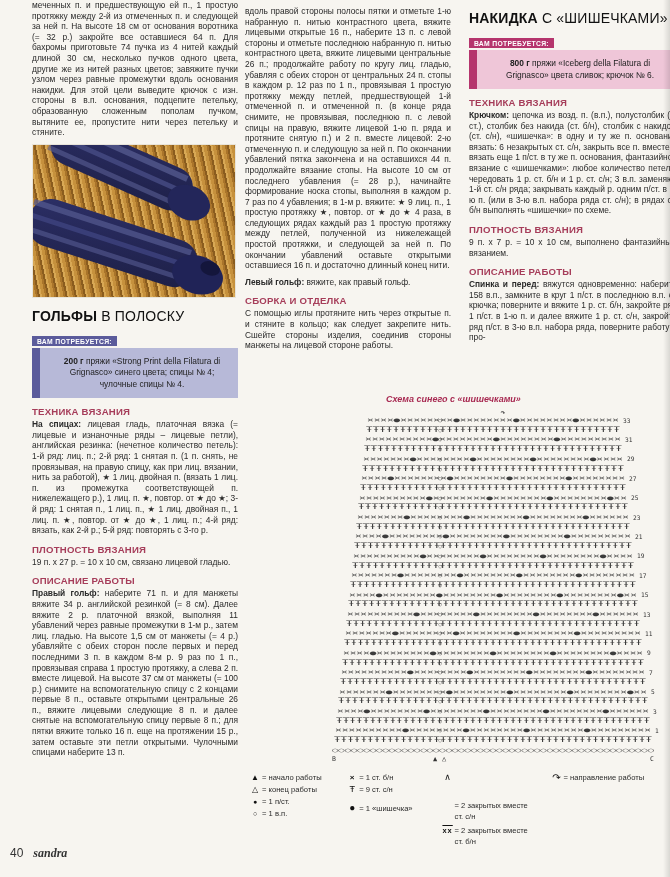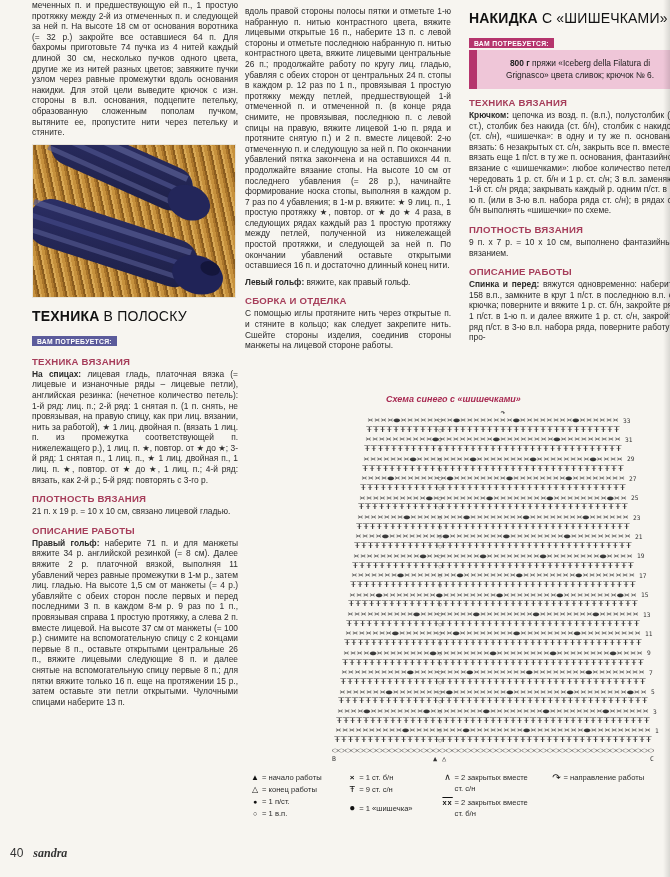--- a/index.html
+++ b/index.html
@@ -79,31 +79,32 @@
           <rect x="-10" y="84" width="175" height="48" rx="22" fill="url(#sockg)"></rect>
           <rect x="-10" y="90" width="165" height="6" fill="#565b92" opacity=".7"></rect>
           <rect x="-10" y="104" width="170" height="5" fill="#3f4480" opacity=".8"></rect>
           <rect x="-10" y="118" width="175" height="5" fill="#565b92" opacity=".6"></rect>
           <ellipse cx="168" cy="112" rx="26" ry="19" fill="#202357"></ellipse>
           <ellipse cx="178" cy="102" rx="10" ry="7" fill="#14163c"></ellipse>
         </g>
       </svg>
     </div>
 
-    <div class="big-title"><b>ТЕХНИКА</b><span> В ПОЛОСКУ</span></div>
+    <div class="big-title"><b>ГОЛЬФЫ</b><span> В ПОЛОСКУ</span></div>
 
     <div class="mat-box blue">
       <div class="mat-tab">ВАМ ПОТРЕБУЕТСЯ:</div>
+      <div class="mat-body"><span class="lead">200 г</span><span> пряжи «Strong Print della Filatura di Grignasco» синего цвета; спицы № 4; чулочные спицы № 4.</span></div>
     </div>
 
     <div class="sec-h">ТЕХНИКА ВЯЗАНИЯ</div>
     <p class="body-text"><span class="lead">На спицах:</span><span> лицевая гладь, платочная вязка (= лицевые и изнаночные ряды – лицевые петли), английская резинка: (нечетное количество петель): 1-й ряд: лиц. п.; 2-й ряд: 1 снятая п. (1 п. снять, не провязывая, на правую спицу, как при лиц. вязании, нить за работой), ★ 1 лиц. двойная п. (вязать 1 лиц. п. из промежутка соответствующей п. нижележащего р.), 1 лиц. п. ★, повтор. от ★ до ★; 3-й ряд: 1 снятая п., 1 лиц. п., ★ 1 лиц. двойная п., 1 лиц. п. ★, повтор. от ★ до ★, 1 лиц. п.; 4-й ряд: вязать, как 2-й р.; 5-й ряд: повторять с 3-го р.</span></p>
 
     <div class="sec-h">ПЛОТНОСТЬ ВЯЗАНИЯ</div>
-    <p class="body-text">21 п. х 19 р. = 10 х 10 см, связано лицевой гладью.</p>
+    <p class="body-text">19 п. х 27 р. = 10 х 10 см, связано лицевой гладью.</p>
 
     <div class="sec-h">ОПИСАНИЕ РАБОТЫ</div>
     <p class="body-text"><span class="lead">Правый гольф:</span><span> наберите 71 п. и для манжеты вяжите 34 р. английской резинкой (= 8 см). Далее вяжите 2 р. платочной вязкой, выполняя 11 убавлений через равные промежутки в 1-м р., затем лиц. гладью. На высоте 1,5 см от манжеты (= 4 р.) убавляйте с обеих сторон после первых и перед последними 3 п. в каждом 8-м р. 9 раз по 1 п., провязывая справа 1 простую протяжку, а слева 2 п. вместе лицевой. На высоте 37 см от манжеты (= 100 р.) снимите на вспомогательную спицу с 2 концами первые 8 п., оставьте открытыми центральные 26 п., вяжите лицевыми следующие 8 п. и далее снятые на вспомогательную спицу первые 8 п.; для пятки вяжите только 16 п. еще на протяжении 15 р., затем оставьте эти петли открытыми. Чулочными спицами наберите 13 п.</span></p>
   </div>
 
   <div class="col" style="left:245px;top:6px;width:206px;">
     <p class="body-text">вдоль правой стороны полосы пятки и отметьте 1-ю набранную п. нитью контрастного цвета, вяжите лицевыми открытые 16 п., наберите 13 п. с левой стороны и отметьте последнюю набранную п. нитью контрастного цвета, вяжите лицевыми центральные 26 п.; продолжайте работу по кругу лиц. гладью, убавляя с обеих сторон от центральных 24 п. стопы в каждом р. 12 раз по 1 п., провязывая 1 простую протяжку между петлей, предшествующей 1-й отмеченной п. и отмеченной п. (в конце ряда снимите, не провязывая, последнюю п. с левой спицы на правую, вяжите лицевой 1-ю п. ряда и протяните снятую п.) и 2 п. вместе лицевой: 2-ю отмеченную п. и следующую за ней п. По окончании убавлений пятка закончена и на оставшихся 44 п. продолжайте вязание стопы. На высоте 10 см от последнего убавления (= 28 р.), начинайте формирование носка стопы, выполняя в каждом р. 7 раз по 4 убавления; в 1-м р. вяжите: ★ 9 лиц. п., 1 простую протяжку ★, повтор. от ★ до ★ 4 раза, в следующих рядах каждый раз 1 простую протяжку между петлей, полученной из нижележащей простой протяжки, и следующей за ней п. По окончании убавлений оставьте открытыми оставшиеся 16 п. и достаточно длинный конец нити.</p>
     <p class="body-text"><span class="lead">Левый гольф:</span><span> вяжите, как правый гольф.</span></p>
     <div class="sec-h">СБОРКА И ОТДЕЛКА</div>
     <p class="body-text">С помощью иглы протяните нить через открытые п. и стяните в кольцо; как следует закрепите нить. Сшейте стороны изделия, соединив стороны манжеты на лицевой стороне работы.</p>
@@ -253,21 +254,21 @@
           <span class="lg-t">= 9 ст. с/н</span>
         </div>
       <div class="lg-item" style="margin-top:8px;">
           <span class="lg-g g-bobble">●</span>
           <span class="lg-t">= 1 «шишечка»</span>
         </div>
     </div>
     <div class="lg-col" style="width:105px;">
       <div class="lg-item">
           <span class="lg-g g-2dc">∧</span>
-          <span class="lg-t" style="width:80px;">= 2 закрытых вместе ст. с/н</span>
+          <span class="lg-t" style="width:80px;margin-top:28px;">= 2 закрытых вместе ст. с/н</span>
         </div>
       <div class="lg-item" style="margin-top:3px;">
           <span class="lg-g g-2sc">xx</span>
           <span class="lg-t" style="width:80px;">= 2 закрытых вместе ст. б/н</span>
         </div>
     </div>
     <div class="lg-col" style="width:110px;">
       <div class="lg-item">
           <span class="lg-g g-dir">↷</span>
           <span class="lg-t">= направление работы</span>

